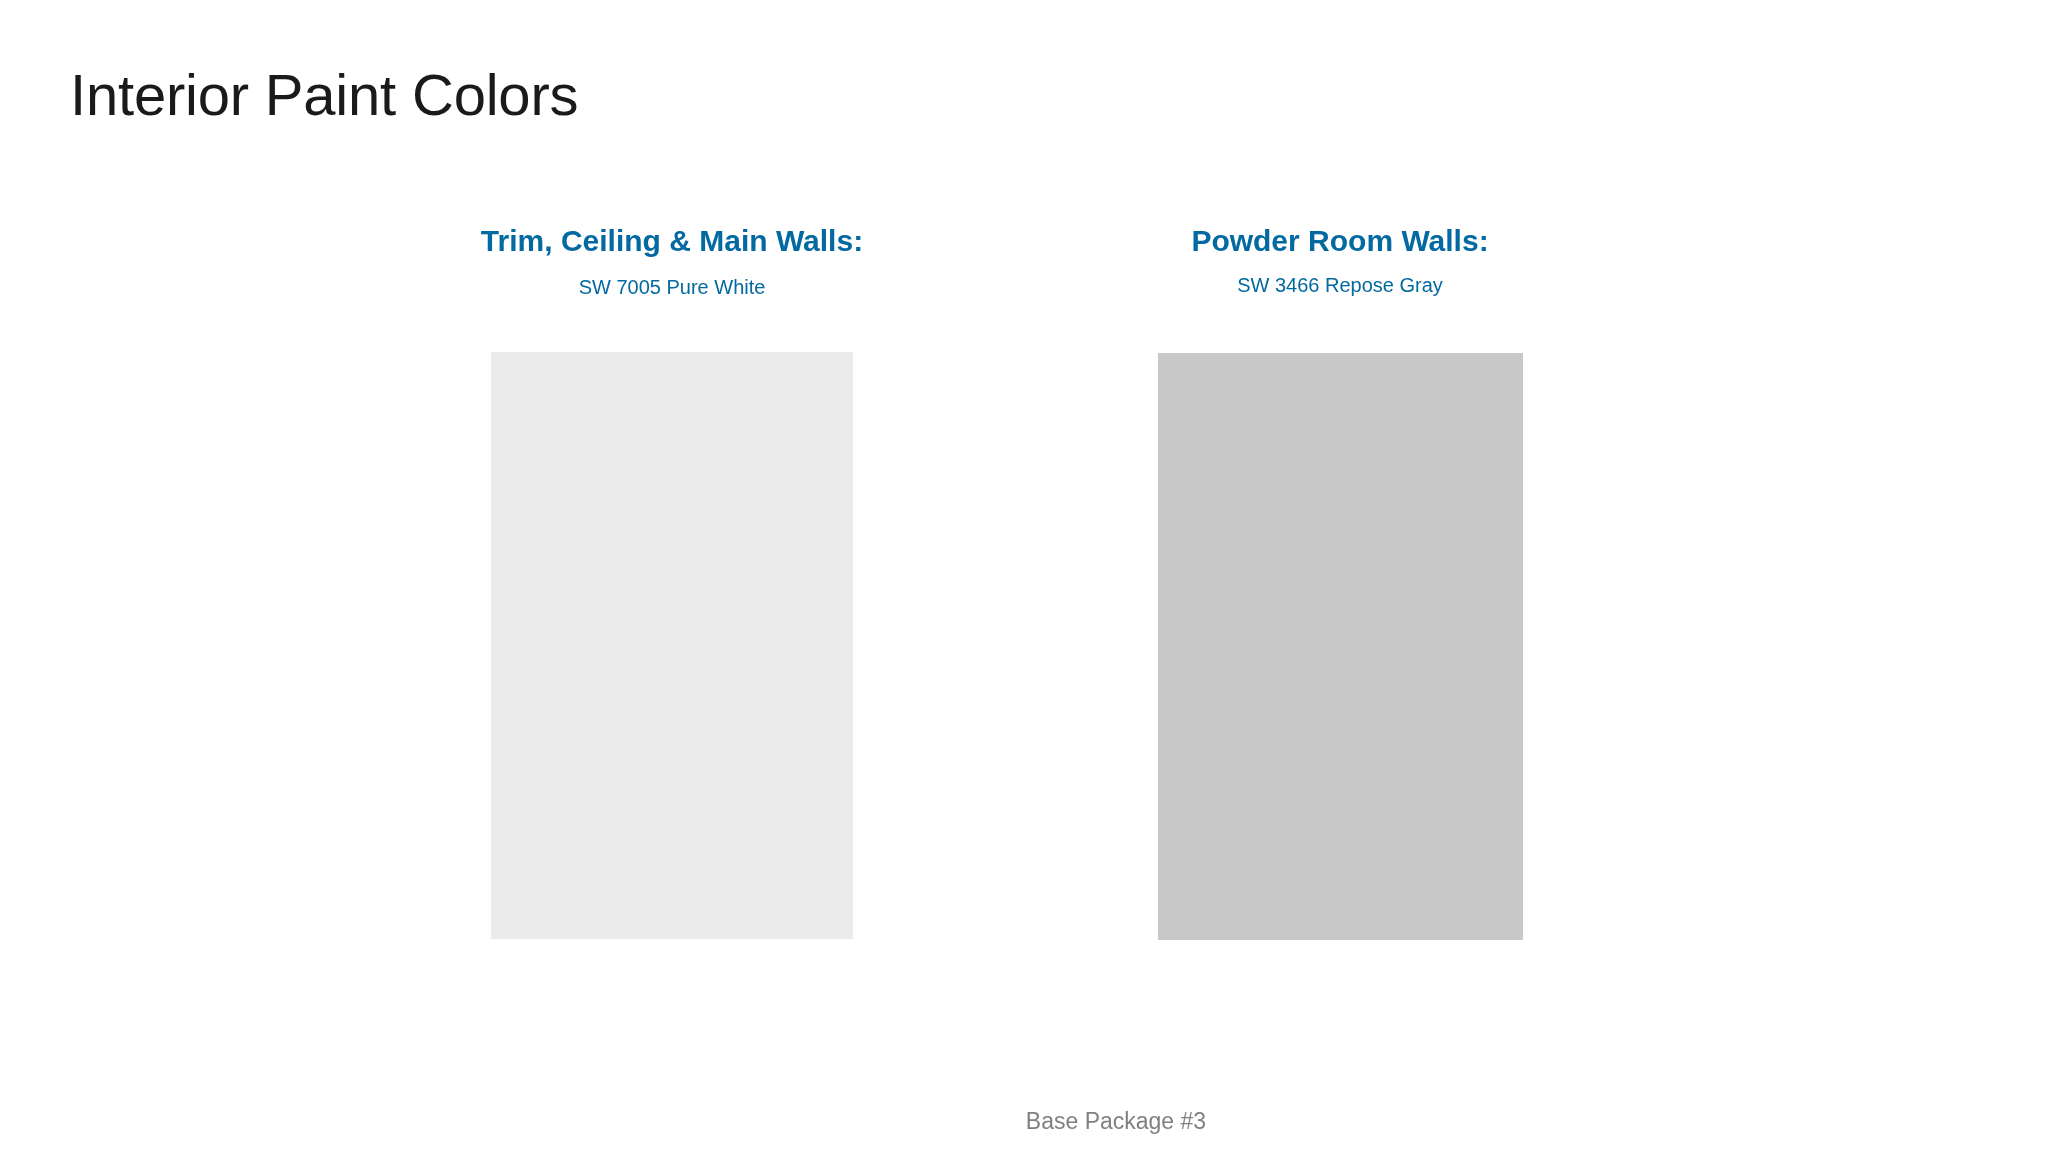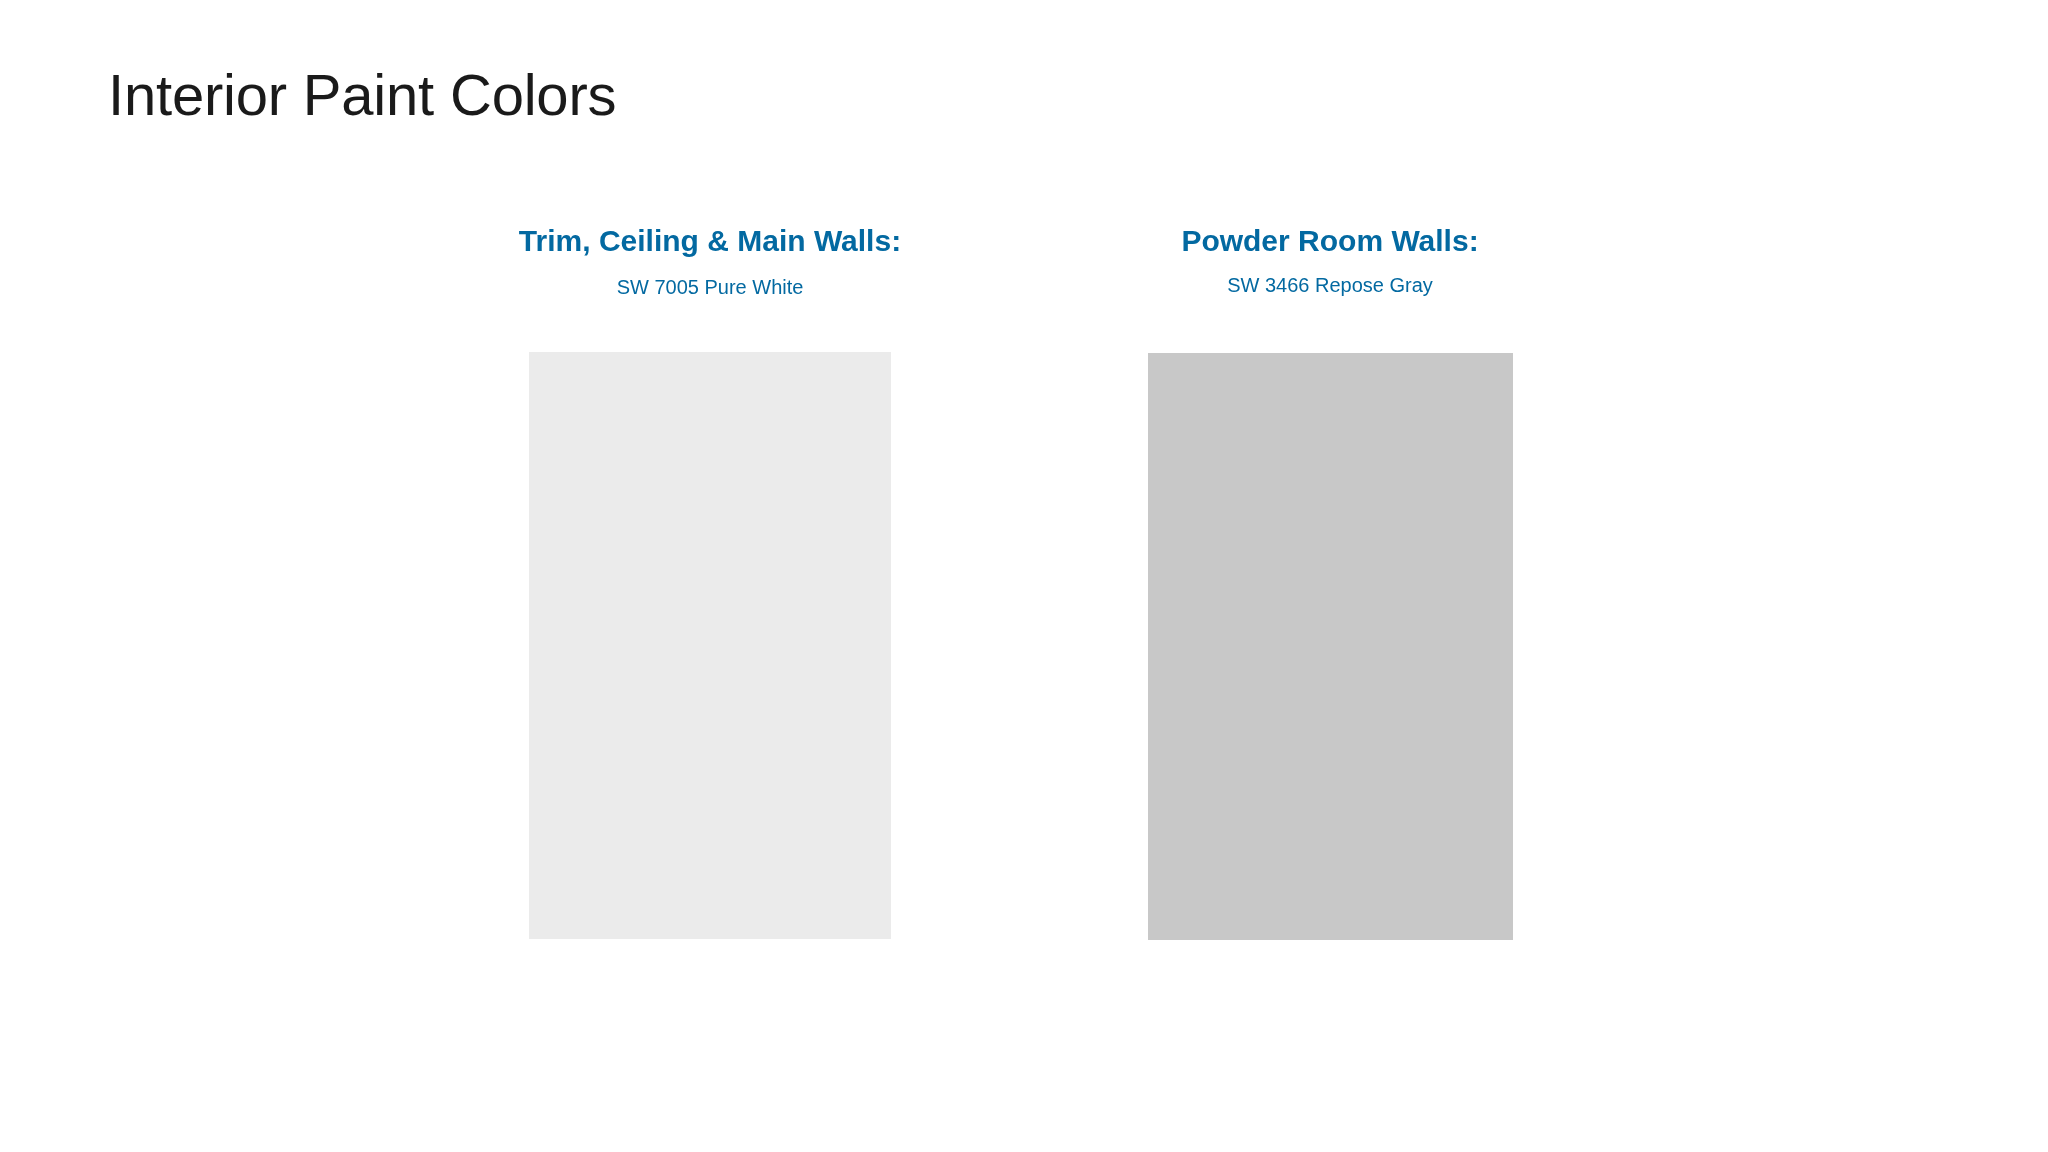--- a/index.html
+++ b/index.html
@@ -9,21 +9,20 @@
   }
   body {
     font-family: "Liberation Sans", sans-serif;
   }
   .slide {
     position: relative;
     width: 1648px;
     height: 1152px;
     background: #ffffff;
     overflow: hidden;
-    margin-left: 38px;
   }
   .slide-title {
     position: absolute;
     left: 70px;
     top: 62px;
     font-family: "Liberation Sans", sans-serif;
     font-size: 58px;
     font-weight: 400;
     color: #1a1a1a;
     letter-spacing: -0.2px;
@@ -35,21 +34,21 @@
     left: 0;
     top: 0;
     width: 2048px;
     height: 1152px;
   }
   .swatch-col {
     position: absolute;
     top: 218px;
   }
   .swatch-col.col-left  { left: 412px;  width: 520px; }
-  .swatch-col.col-right { left: 1032px; width: 520px; }
+  .swatch-col.col-right { left: 1080px; width: 520px; }
 
   .swatch-caption {
     text-align: center;
     font-family: "Liberation Sans", sans-serif;
     color: #0369a1;
   }
   .caption-title {
     font-size: 30px;
     font-weight: 700;
     line-height: 46px;
@@ -108,14 +107,17 @@
     <div class="swatch-col col-right">
       <div class="swatch-caption">
         <div class="caption-title">Powder Room Walls:</div>
         <div class="caption-code">SW 3466 Repose Gray</div>
       </div>
       <div class="swatch-chip" style="background-color: rgb(200, 200, 200);"></div>
     </div>
 
   </div>
 
+  <div class="slide-footer" style="color: rgb(128, 128, 128);">
+    <span class="footer-inner">Base Package #3</span>
+  </div>
 
 </div>
 
 </body></html>

